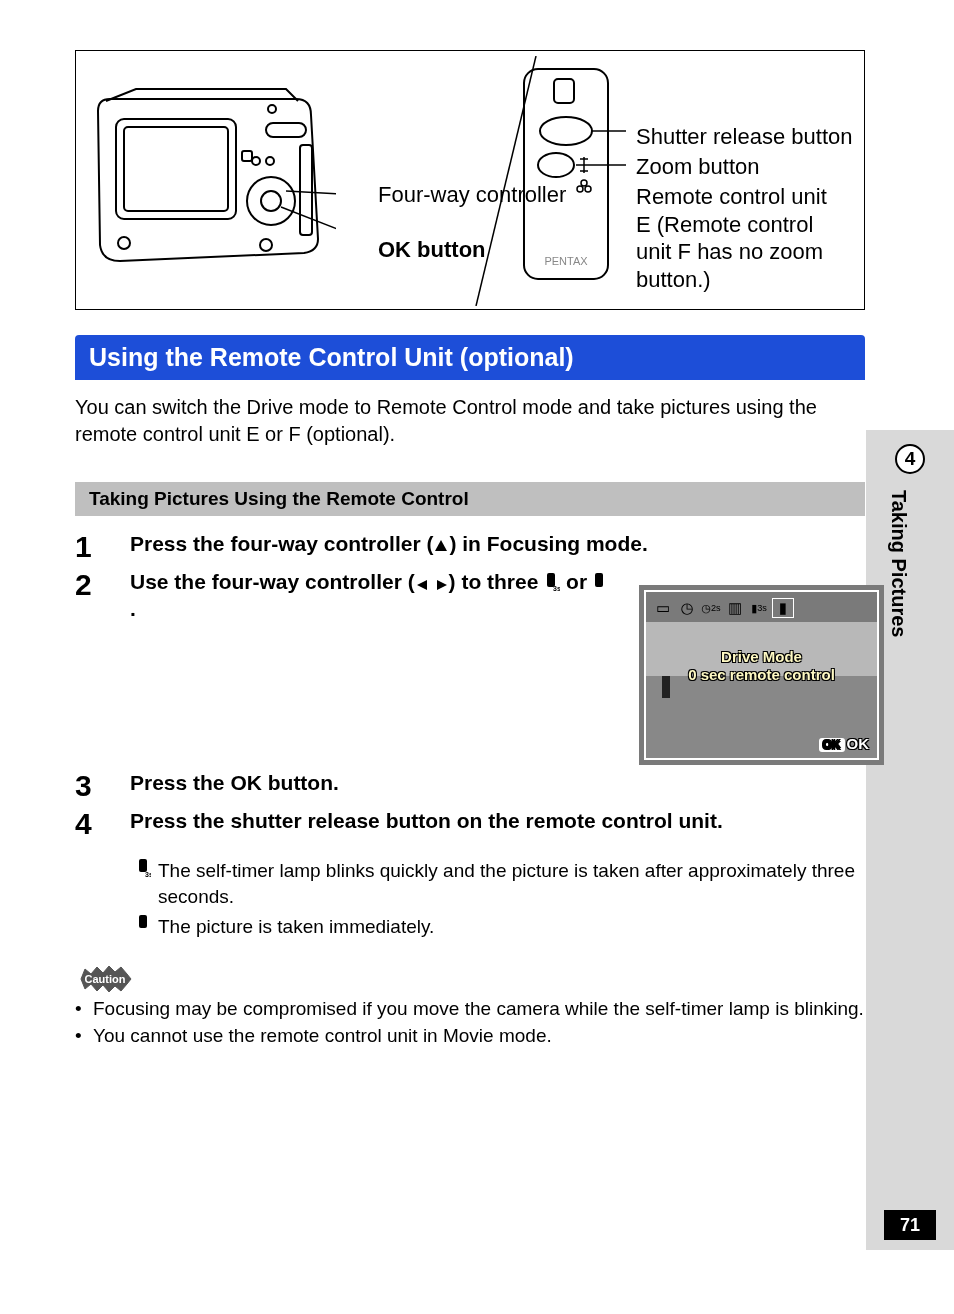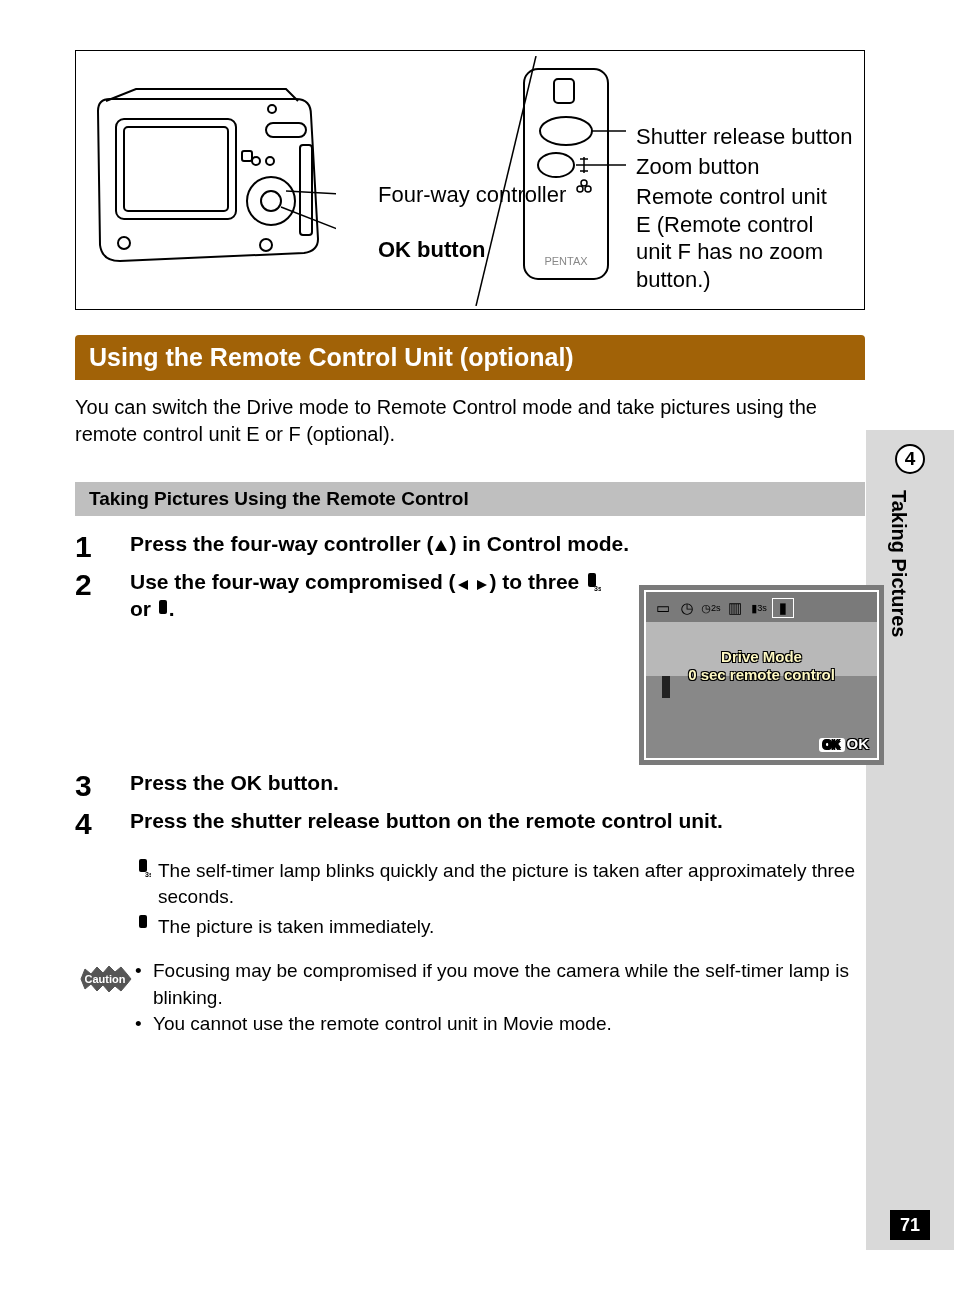--- a/index.html
+++ b/index.html
@@ -22,21 +22,21 @@
     height: 260px;
     position: relative;
     margin-bottom: 25px;
     background: #fff;
   }
   .camera-svg { position: absolute; left: 10px; top: 20px; }
   .remote-svg { position: absolute; left: 430px; top: 10px; }
   .diag-divider { position: absolute; left: 385px; top: 5px; width: 90px; height: 250px; }
   .diag-label { position: absolute; font-size: 22px; line-height: 1.25; }
   .section-header {
-    background: #a16207;
+    background: #1d4ed8;
     color: #fff;
     font-size: 25px;
     font-weight: bold;
     padding: 8px 14px;
     margin-bottom: 14px;
     border-radius: 4px 4px 0 0;
   }
   .intro { font-size: 20px; line-height: 1.35; margin-bottom: 34px; }
   .sub-header {
     background: #bfbfbf;
@@ -55,21 +55,21 @@
     line-height: 1;
     padding-top: 2px;
   }
   .step-body { flex: 1; }
   .step-title { font-size: 21px; font-weight: bold; line-height: 1.3; }
   .step-desc { font-size: 19px; line-height: 1.35; margin-top: 4px; }
   .icon-inline { display:inline-block; vertical-align: -3px; }
   .sub-items { margin-top: 24px; }
   .sub-item { display:flex; font-size: 19px; line-height:1.35; margin-bottom:4px; }
   .sub-icon { width: 28px; flex-shrink:0; text-align:center; }
-  .caution-block { display:flex; margin-top: 14px; }
+  .caution-block { display:flex; margin-top: 14px; flex-direction: column; }
   .caution-badge {
     width: 60px; flex-shrink:0;
     display:flex; align-items:flex-start; justify-content:center;
     padding-top:4px;
   }
   .caution-list { flex:1; font-size:19px; line-height:1.4; }
   .caution-list .bullet { display:flex; }
   .caution-list .dot { width:18px; flex-shrink:0; }
   .lcd-screenshot {
     position:absolute;
@@ -108,21 +108,21 @@
     display:flex; align-items:center; justify-content:center;
     font-size:19px; font-weight:bold;
   }
   .side-label {
     position:absolute; top:60px; left:50%; transform-origin: left top;
     transform: rotate(90deg) translateX(0);
     font-size:20px; font-weight:bold; white-space:nowrap;
   }
   .page-num {
     position:absolute; bottom:10px; left:50%; transform:translateX(-50%);
-    width:40px; height:30px; background:#000; color:#fff;
+    width:52px; height:30px; background:#000; color:#fff;
     display:flex; align-items:center; justify-content:center;
     font-weight:bold; font-size:18px;
   }
   .step-wrap { position: relative; }
   .lcd-spacer { float:right; width:260px; height:195px; }
 </style>
 </head>
 <body>
 
 <div class="side-tab">
@@ -194,31 +194,31 @@
 
   <div class="step-wrap">
     <ol class="steps">
 
       <li class="step">
         <div class="step-num">1</div>
         <div class="step-body">
           <div class="step-title">
             <span>Press the four-way controller (</span><svg class="icon-inline" width="16" height="16">
                 <polygon points="8,2 14,13 2,13" fill="#000"></polygon>
-              </svg><span>) in Control mode.</span>
+              </svg><span>) in Focusing mode.</span>
           </div>
         </div>
       </li>
 
       <li class="step">
         <div class="step-num">2</div>
         <div class="step-body">
           <div class="lcd-spacer"></div>
           <div class="step-title">
-            <span>Use the four-way compromised (</span><svg class="icon-inline" width="14" height="14">
+            <span>Use the four-way controller (</span><svg class="icon-inline" width="14" height="14">
                 <polygon points="12,2 12,12 2,7" fill="#000"></polygon>
               </svg> <svg class="icon-inline" width="14" height="14">
                 <polygon points="2,2 2,12 12,7" fill="#000"></polygon>
               </svg><span>) to three </span><svg class="icon-inline" width="16" height="20">
                 <rect x="3" y="1" width="8" height="14" rx="2" fill="#000"></rect>
                 <text x="9" y="19" font-size="7" font-weight="bold">3s</text>
               </svg><span> or </span><svg class="icon-inline" width="12" height="20">
                 <rect x="2" y="1" width="8" height="14" rx="2" fill="#000"></rect>
               </svg><span>.</span>
           </div>

